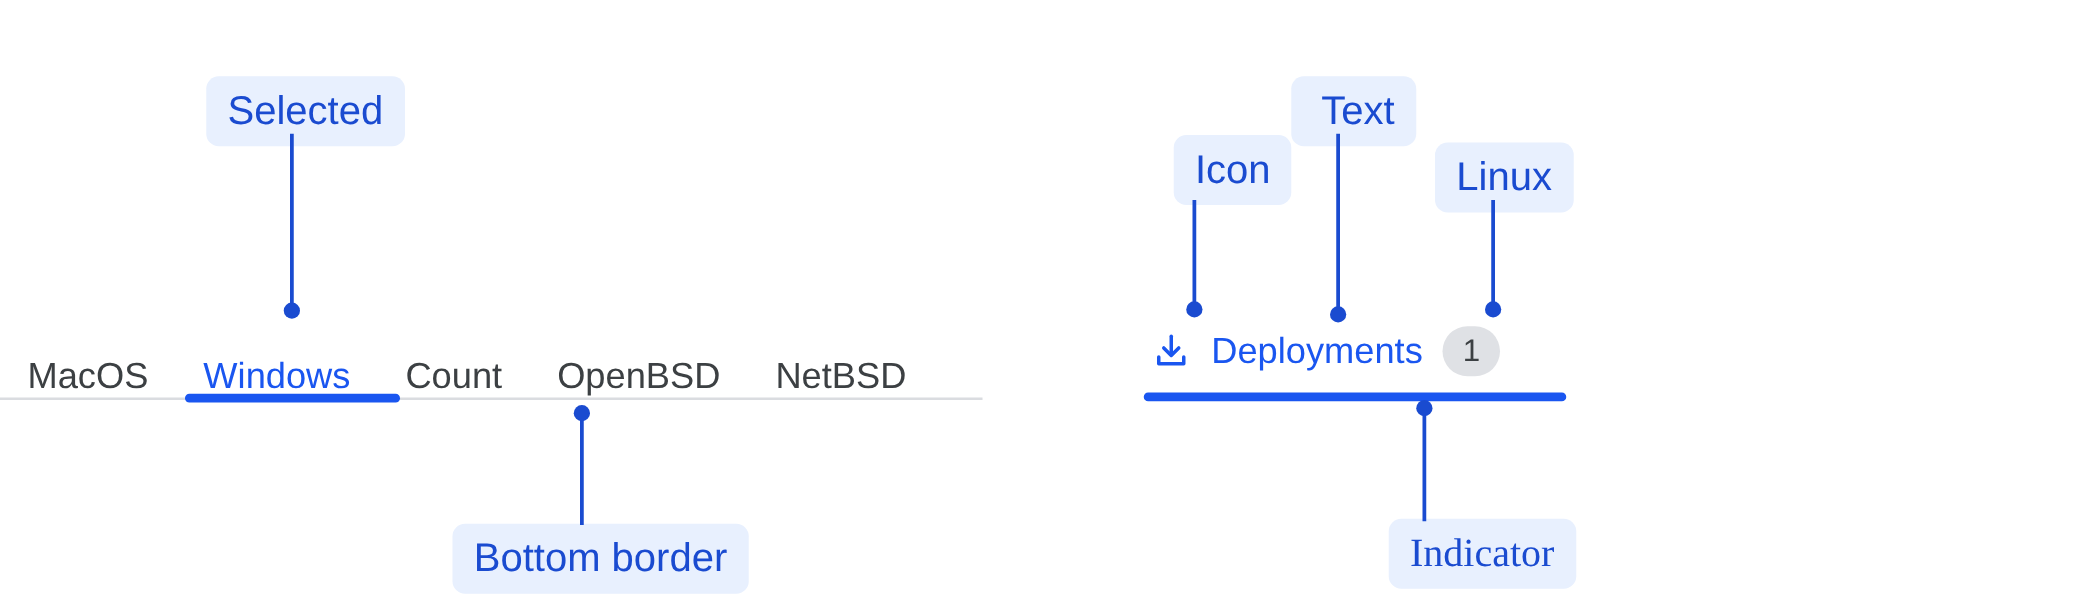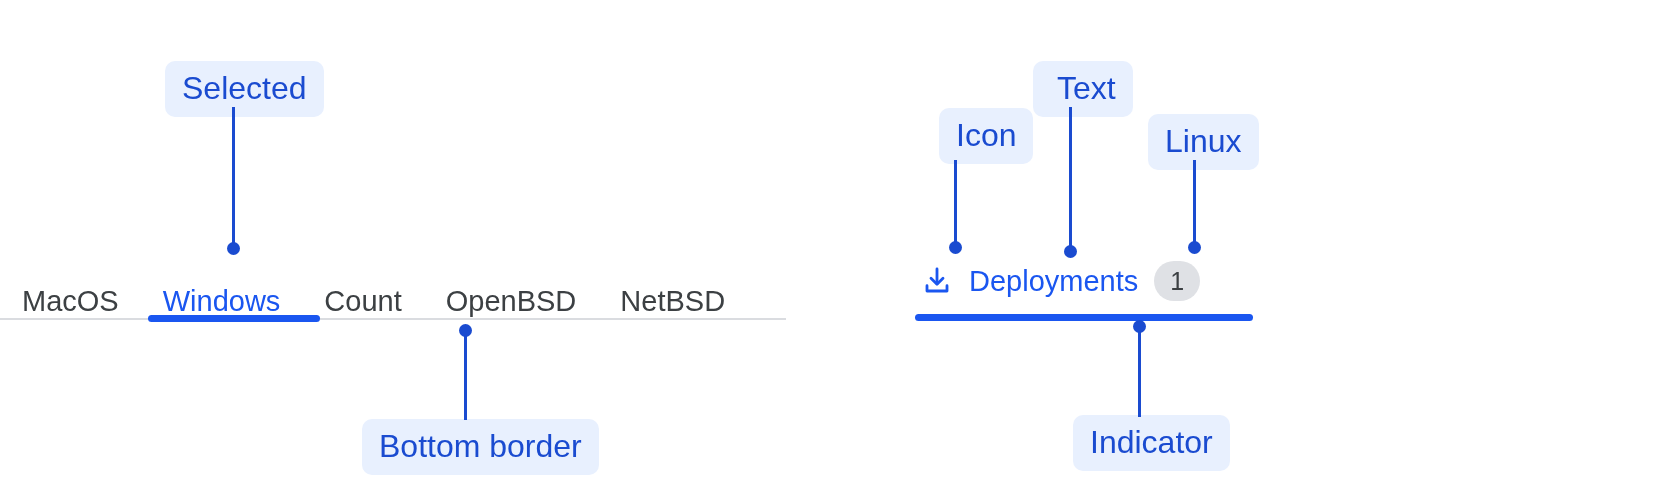--- a/index.html
+++ b/index.html
@@ -191,17 +191,17 @@
   <div class="dot" style="left:949px; top:241px;"></div>
 
   <div class="callout" style="left:1033px; top:61px;padding-left:24px;">Text</div>
   <div class="connector" style="left:1069px; top:107px; height:145px;"></div>
   <div class="dot" style="left:1064px; top:245px;"></div>
 
   <div class="callout" style="left:1148px; top:114px;">Linux</div>
   <div class="connector" style="left:1193px; top:160px; height:88px;"></div>
   <div class="dot" style="left:1188px; top:241px;"></div>
 
-  <div class="callout" style="left:1073px; top:415px;">Indicator</div>
+  <div class="callout" style="left:1111px; top:415px;font-family:Liberation Serif, serif;">Indicator</div>
   <div class="connector" style="left:1138px; top:325px; height:92px;"></div>
   <div class="dot" style="left:1133px; top:320px;"></div>
 
 </div>
 
 </body></html>

